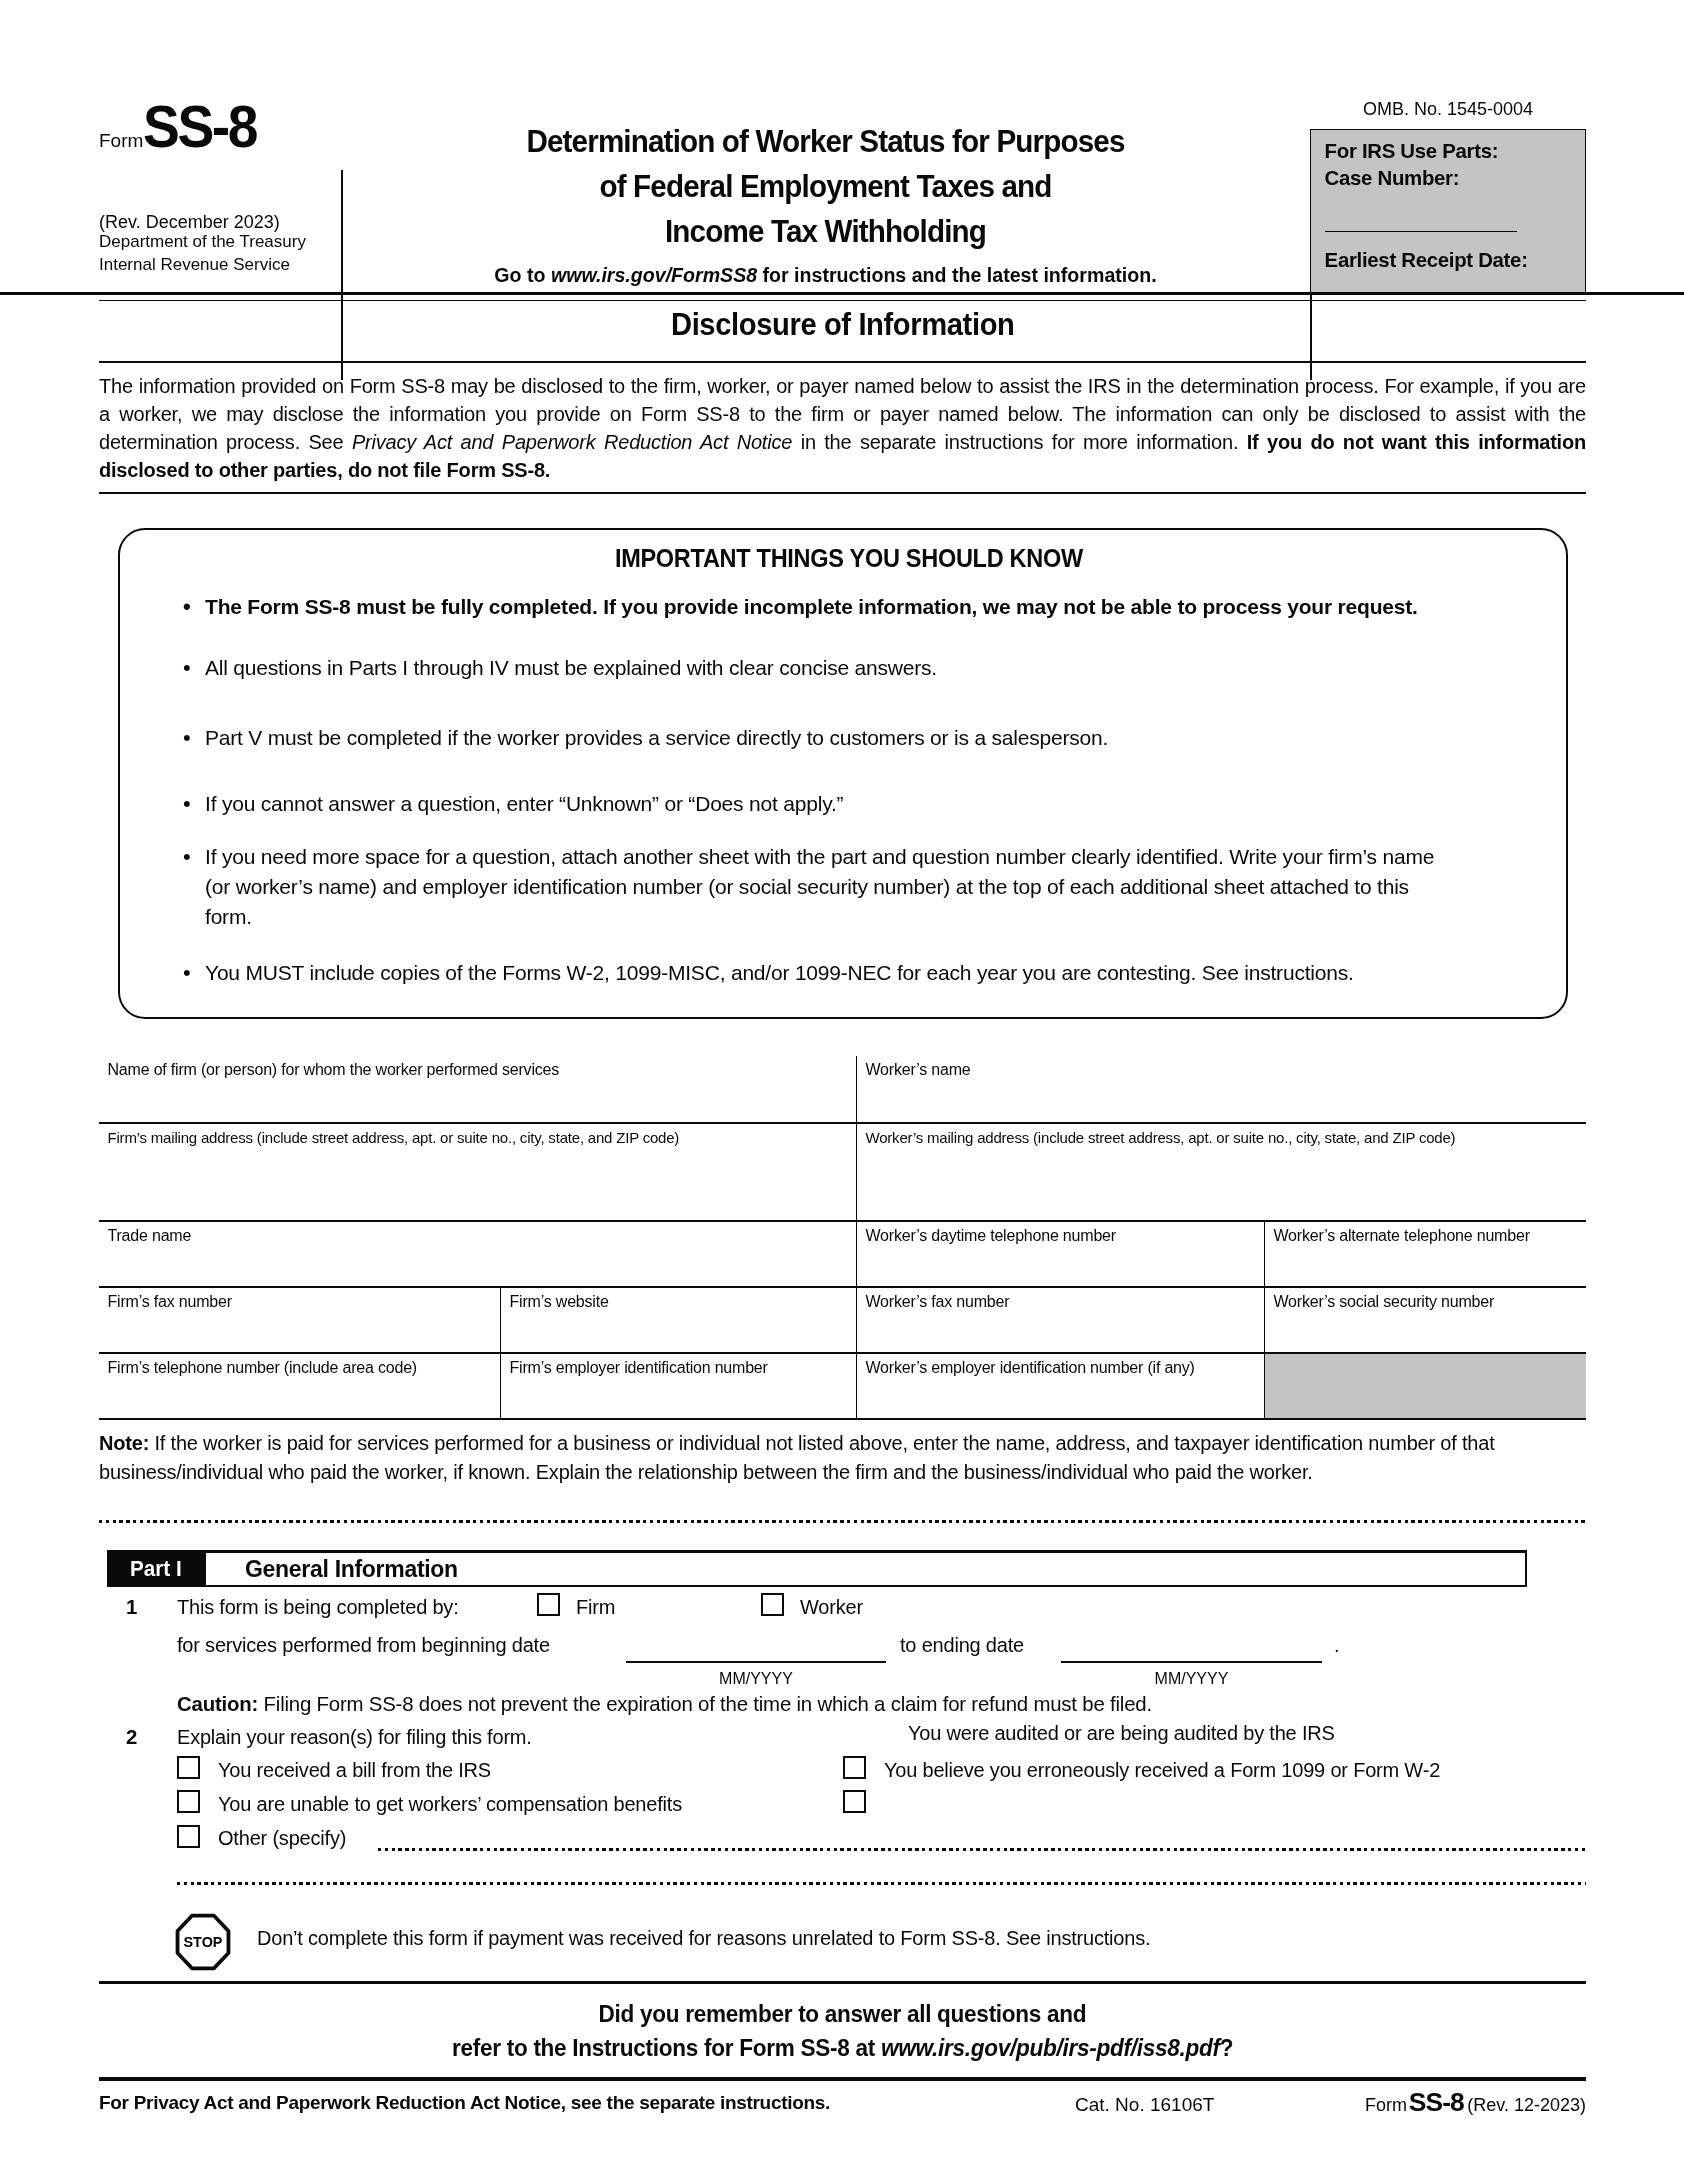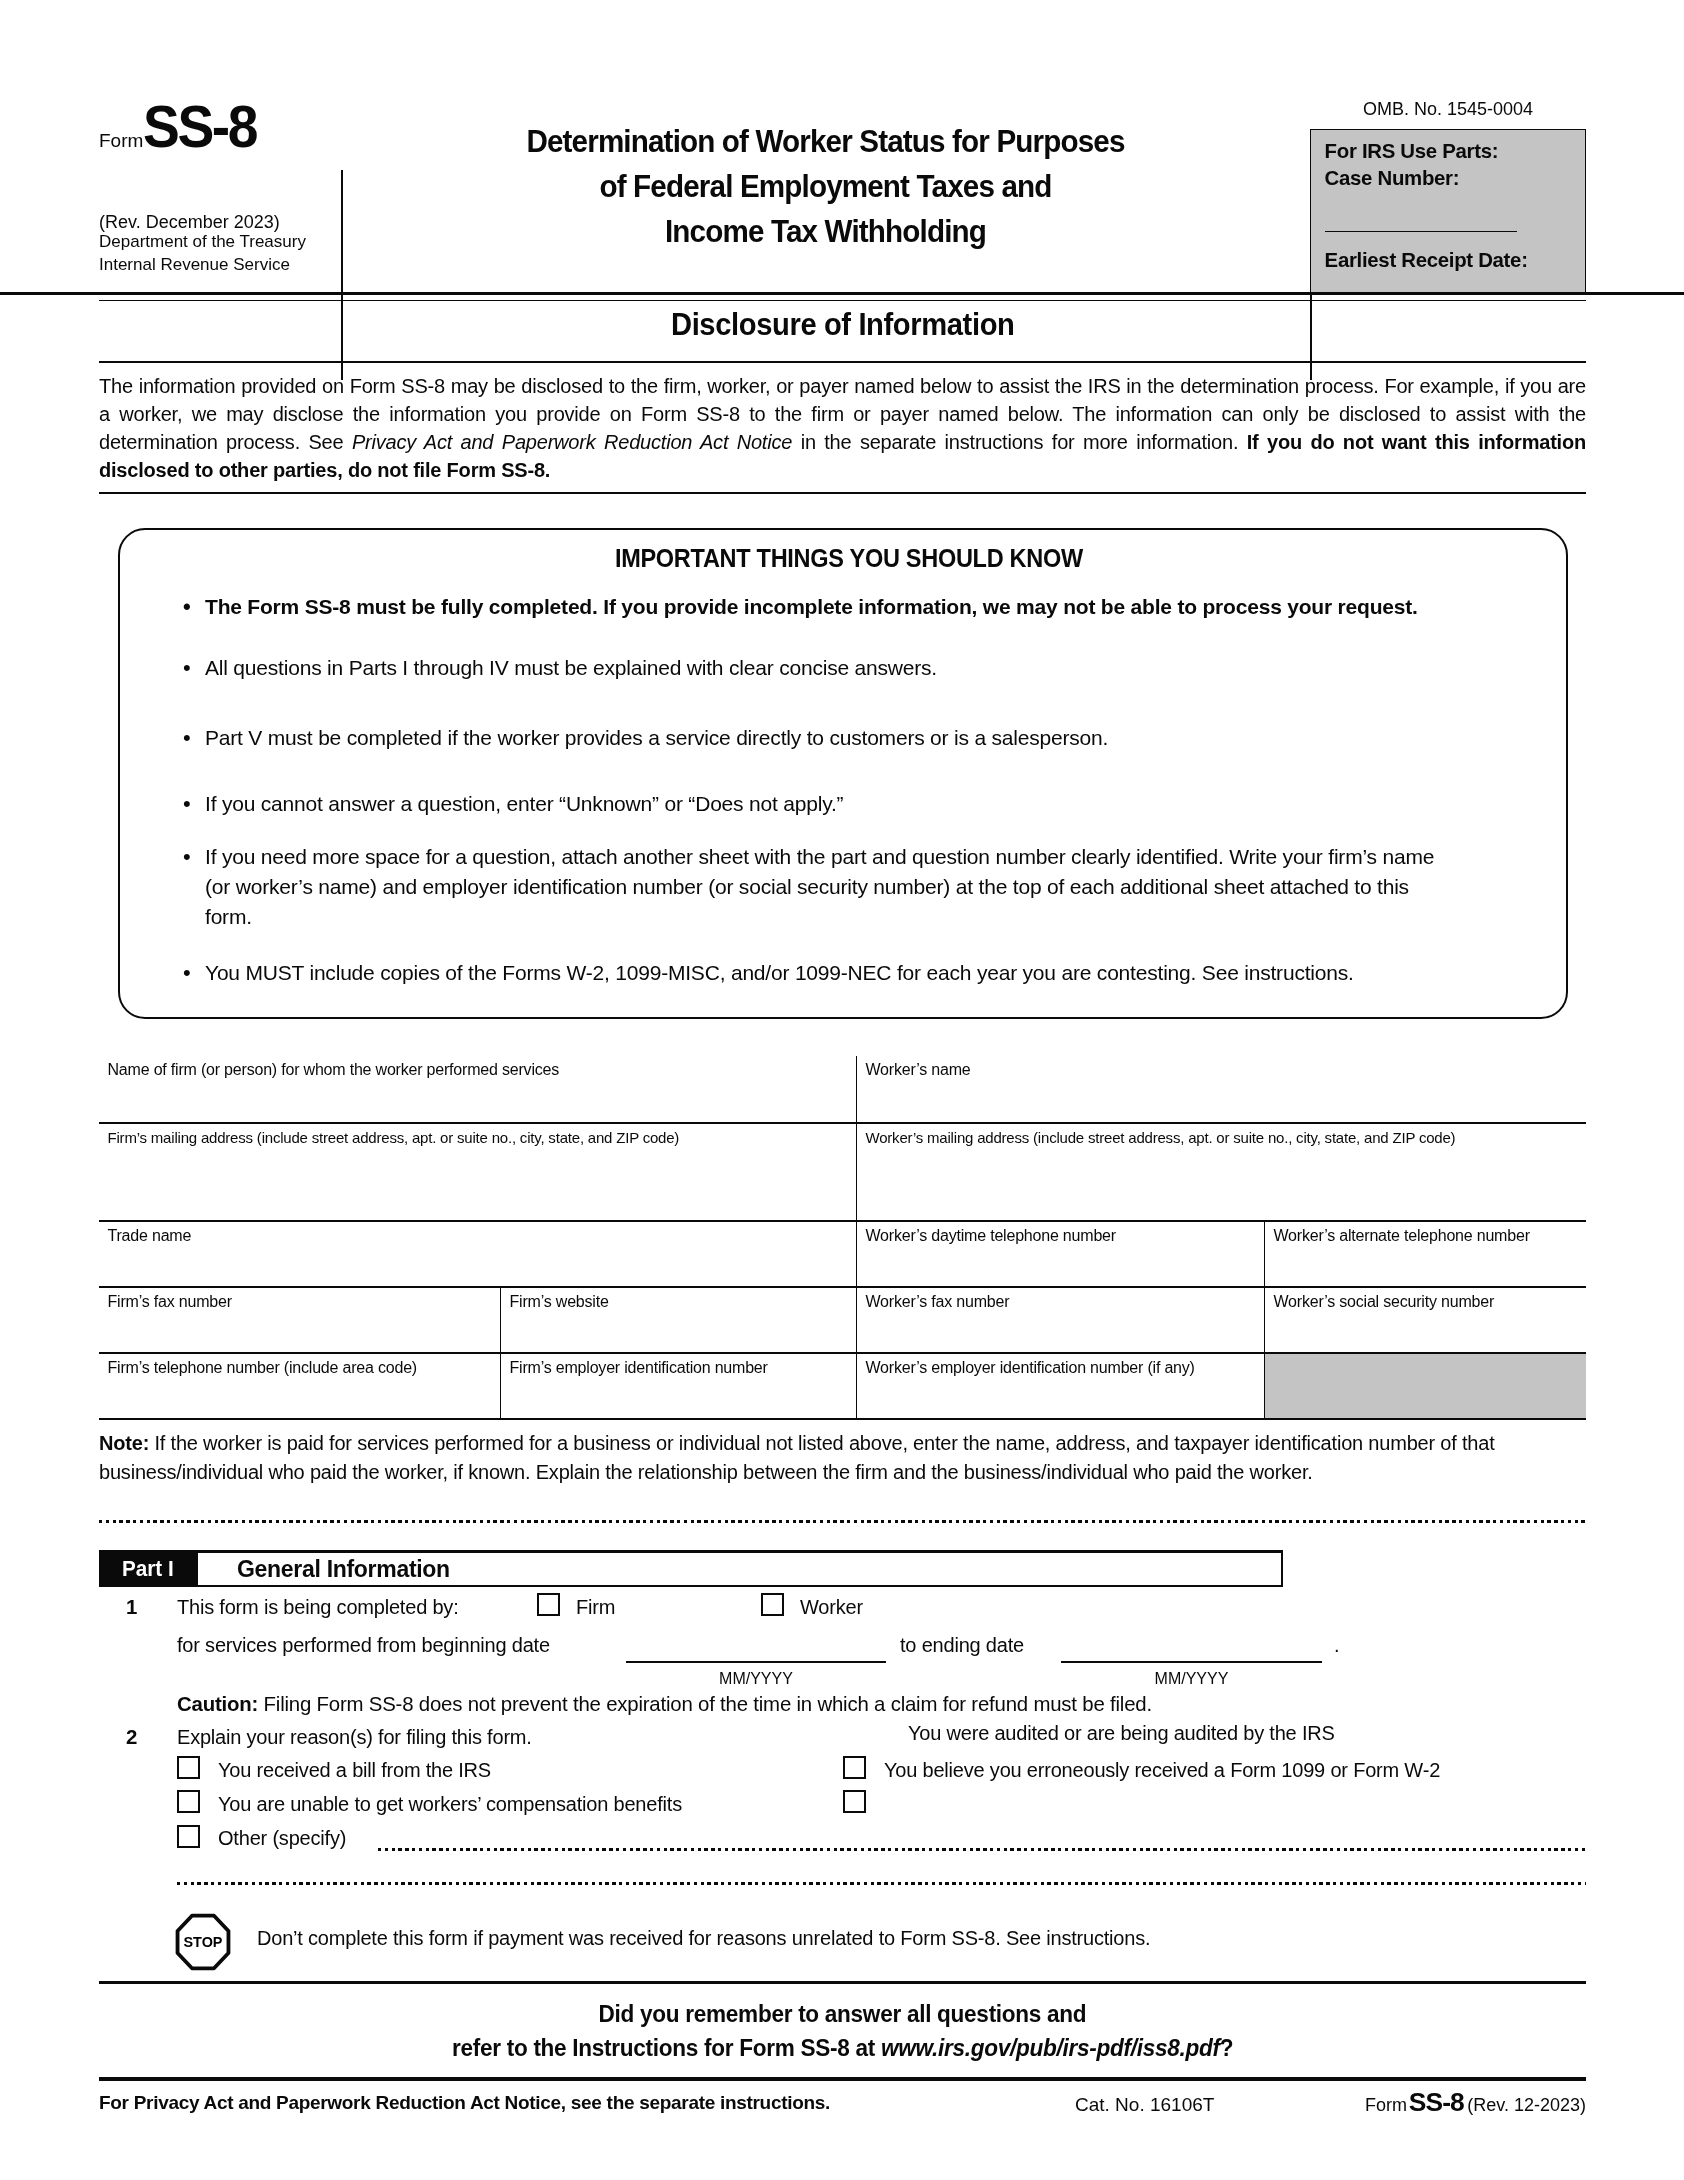--- a/index.html
+++ b/index.html
@@ -42,21 +42,21 @@
   .flabel { font-size:16px; letter-spacing:-0.2px; display:block; }
   .flabel.small { font-size:15px; }
 
   .cb { position:absolute; width:23px; height:23px; border:2.1px solid #0a0a0a; background:#fff; }
   .blank { position:absolute; border-bottom:2.1px solid #0a0a0a; }
 
   .qnum { position:absolute; font-weight:bold; font-size:20.4px; }
   .qtext { position:absolute; font-size:20px; letter-spacing:-0.2px; }
   .mm { position:absolute; font-size:16px; text-align:center; }
 
-  .part-hdr { position:absolute; left:99px; top:1550px; width:1184px; height:37px;
+  .part-hdr { position:absolute; left:107px; top:1550px; width:1420px; height:37px;
     border:2.1px solid #0a0a0a; border-top:3.8px solid #0a0a0a; }
   .part-tab { position:absolute; left:0; top:0; width:97px; height:100%;
     background:#0a0a0a; color:#ffffff; font-weight:bold; font-size:22px;
     display:flex; align-items:center; justify-content:center; }
   .part-title { position:absolute; left:136px; top:50%; transform:translateY(-50%);
     font-weight:bold; font-size:23px; letter-spacing:-0.3px; }
 
   .stop-svg { position:absolute; left:175px; top:1913px; width:56px; height:58px; }
   .stop-svg text { font-family:"Liberation Sans",sans-serif; font-weight:bold; }
 
@@ -77,20 +77,23 @@
     <div class="abs" style="left:99px;top:83px;font-size:18px;margin-top:44px;">(Rev. December 2023)</div>
     <div class="abs" style="left:99px;top:147px;font-size:17px;">Department of the Treasury</div>
     <div class="abs" style="left:99px;top:170px;font-size:17px;">Internal Revenue Service</div>
 
     <div class="abs center" style="left:341px;top:34px;width:969px;">
       <div class="cond b" style="width:100%;font-size:31.5px;line-height:45px;letter-spacing:-0.9px;">
         <div>Determination of Worker Status for Purposes</div>
         <div>of Federal Employment Taxes and</div>
         <div>Income Tax Withholding</div>
       </div>
+    </div>
+    <div class="abs center" style="left:341px;top:179px;width:969px;font-size:19.6px;">
+      <span class="b">Go to </span><span class="b i">www.irs.gov/FormSS8</span><span class="b"> for instructions and the latest information.</span>
     </div>
 
     <div class="abs center" style="left:1310px;top:13.6px;width:276px;font-size:18px;">OMB. No. 1545-0004</div>
     <div class="irs-box" style="top:44px;">
       <div class="row">For IRS Use Parts:</div>
       <div class="row" style="margin-top:3.4px;">Case Number:</div>
       <div style="width:192px;height:1.7px;background:#0a0a0a;margin-top:41px;"></div>
       <div class="row" style="margin-top:17px;">Earliest Receipt Date:</div>
     </div>
   </div>

